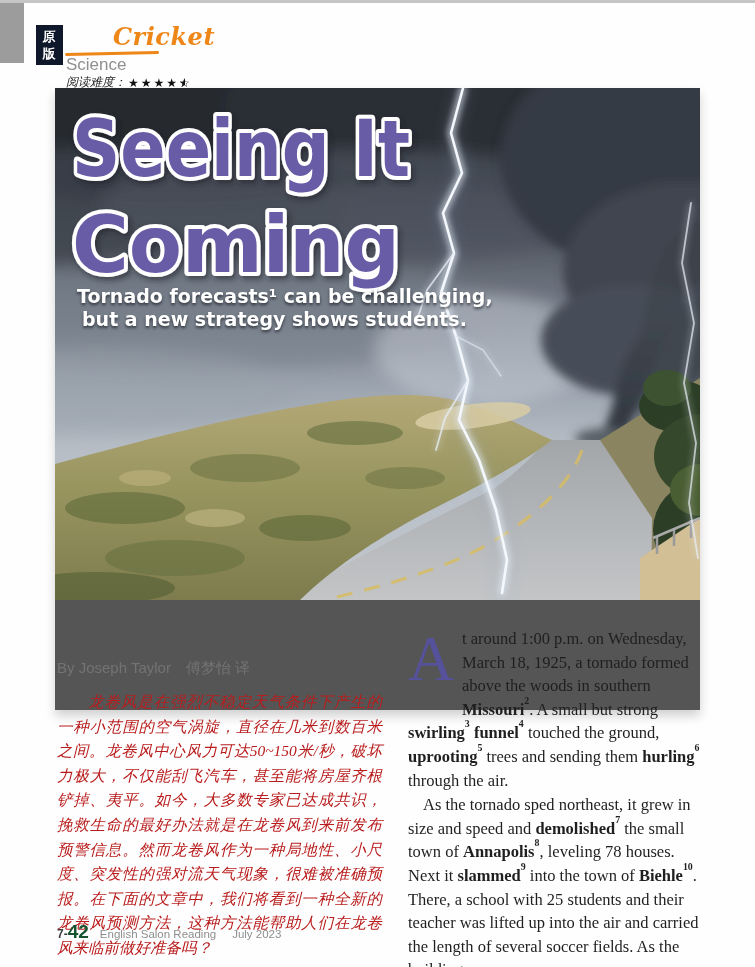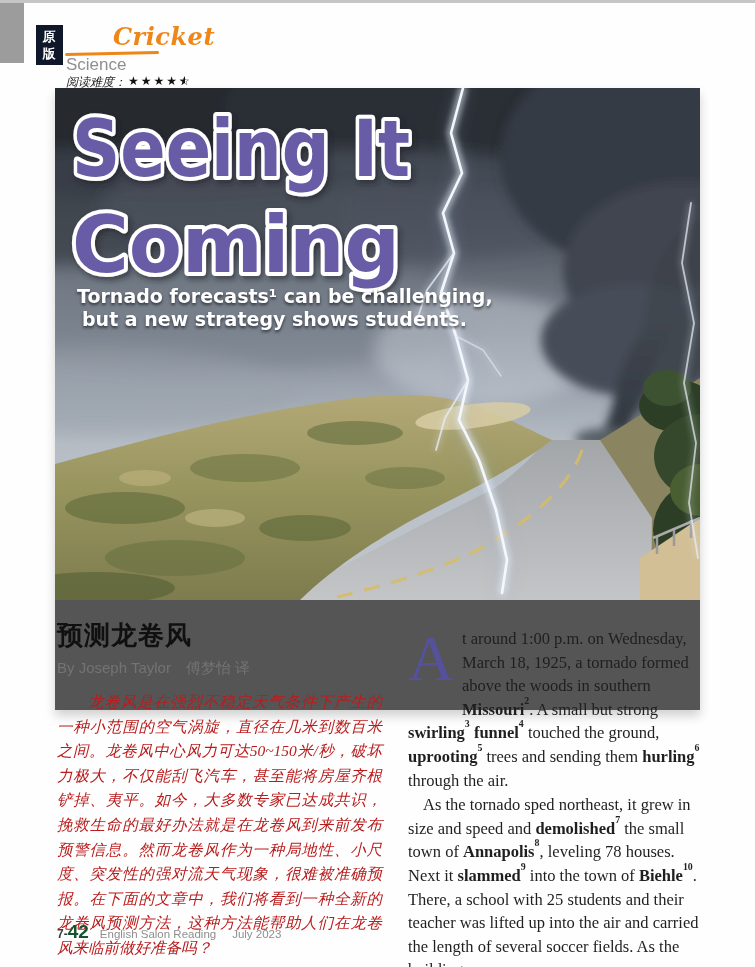--- a/index.html
+++ b/index.html
@@ -25,21 +25,21 @@
   }
   .brand-underline{
     position:absolute; top:52px; left:65px; width:94px; height:3px;
     background:#ee8618; border-radius:3px; transform:rotate(-1.2deg);
   }
   .brand-sub{
     position:absolute; top:55px; left:66px; color:#8f8f8f;
     font-family:"Liberation Sans",sans-serif; font-size:17px;
   }
   .difficulty{
-    position:absolute; top:74px; left:66px; display:flex; align-items:flex-start;
+    position:absolute; top:74px; left:66px; display:flex; align-items:center;
     font-size:12px; color:#1d1d1d; font-style:italic;
   }
   .stars { font-style:normal; font-family:"DejaVu Sans",sans-serif; font-size:12px; letter-spacing:2px; color:#111; margin-left:2px; }
   .half-star{ position:relative; display:inline-block; font-style:normal; font-family:"DejaVu Sans",sans-serif; font-size:12px; color:#111; }
   .half-star .fill{ position:absolute; left:0; top:0; width:55%; overflow:hidden; }
   
   .photo{
     position:absolute; top:88px; left:55px; width:645px; height:622px;
     box-shadow:0 6px 10px rgba(0,0,0,.18); overflow:hidden; background:#555;
   }
@@ -221,21 +221,20 @@
         <text x="17" y="184" font-size="78" textLength="328" lengthAdjust="spacingAndGlyphs">Coming</text>
       </g>
     </svg>
 
     <div class="subtitle">
       <div class="l1">Tornado forecasts¹ can be challenging,</div>
       <div class="l2">but a new strategy shows students.</div>
     </div>
   </div>
 
-  <h1 class="cn-title">预测龙卷风</h1>
   <div class="byline">By Joseph Taylor　傅梦怡 译</div>
   <p class="cn-para">龙卷风是在强烈不稳定天气条件下产生的一种小范围的空气涡旋，直径在几米到数百米之间。龙卷风中心风力可达50~150米/秒，破坏力极大，不仅能刮飞汽车，甚至能将房屋齐根铲掉、夷平。如今，大多数专家已达成共识，挽救生命的最好办法就是在龙卷风到来前发布预警信息。然而龙卷风作为一种局地性、小尺度、突发性的强对流天气现象，很难被准确预报。在下面的文章中，我们将看到一种全新的龙卷风预测方法，这种方法能帮助人们在龙卷风来临前做好准备吗？</p>
 
   <div class="en-col">
     <p class="p1">
       <span class="drop-cap">A</span><span><span>t around 1:00 p.m. on Wednesday, March 18, 1925, a tornado formed above the woods in southern </span><span class="b">Missouri</span><sup class="b">2</sup><span>. A small but strong </span><span class="b">swirling</span><sup class="b">3</sup><span> </span><span class="b">funnel</span><sup class="b">4</sup><span> touched the ground, </span><span class="b">uprooting</span><sup class="b">5</sup><span> trees and sending them </span><span class="b">hurling</span><sup class="b">6</sup><span> through the air.</span></span>
     </p>
     <p class="p2"><span>As the tornado sped northeast, it grew in size and speed and </span><span class="b">demolished</span><sup class="b">7</sup><span> the small town of </span><span class="b">Annapolis</span><sup class="b">8</sup><span>, leveling 78 houses. Next it </span><span class="b">slammed</span><sup class="b">9</sup><span> into the town of </span><span class="b">Biehle</span><sup class="b">10</sup><span>. There, a school with 25 students and their teacher was lifted up into the air and carried the length of several soccer fields. As the building</span></p>
   </div>
 

